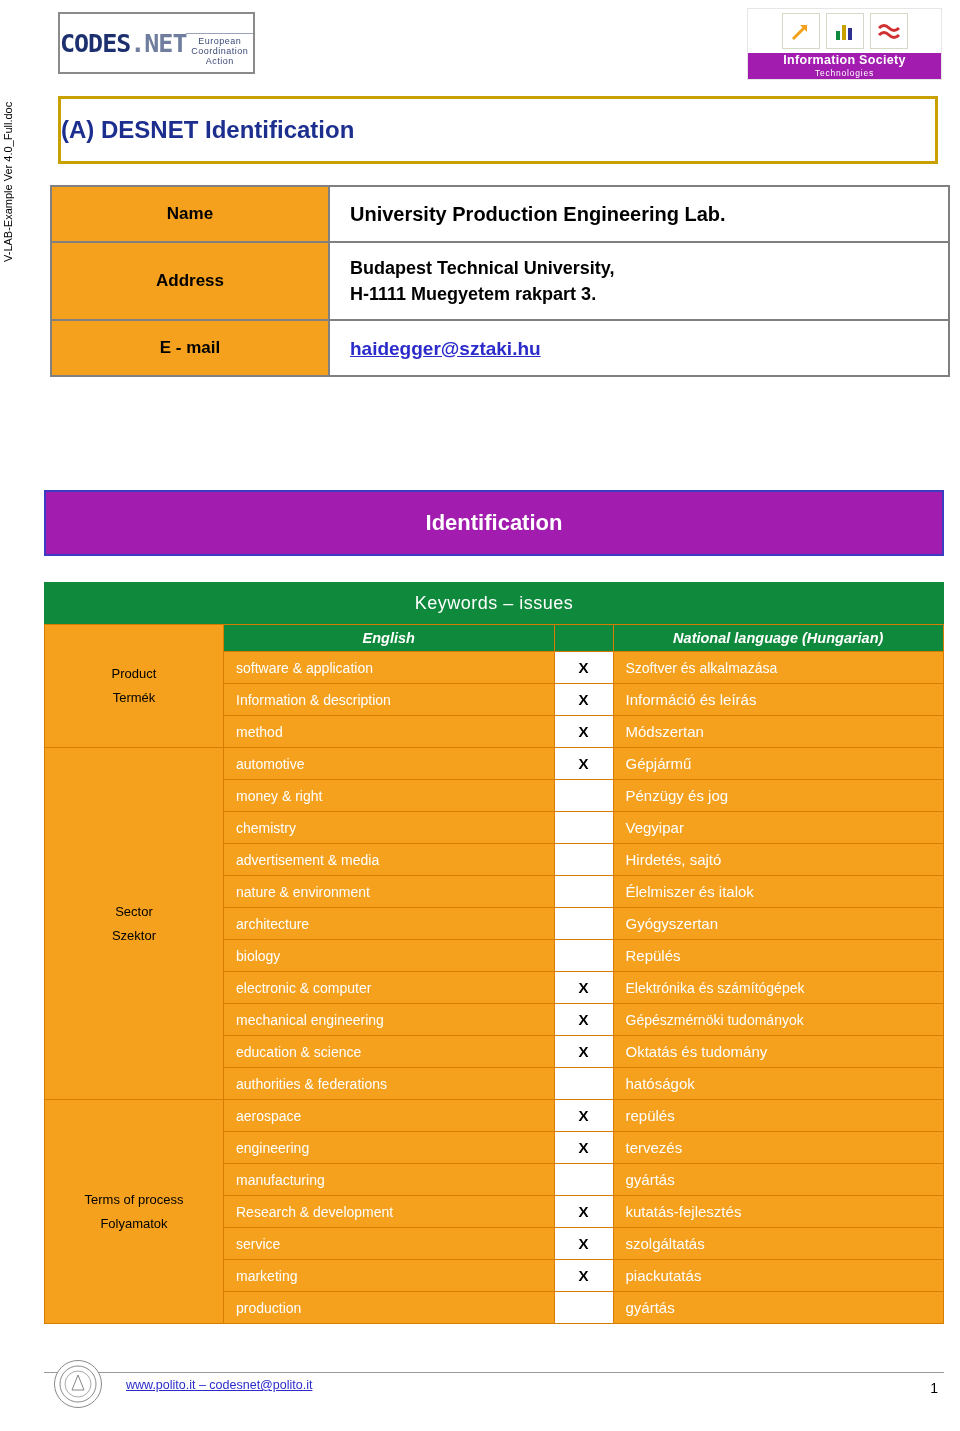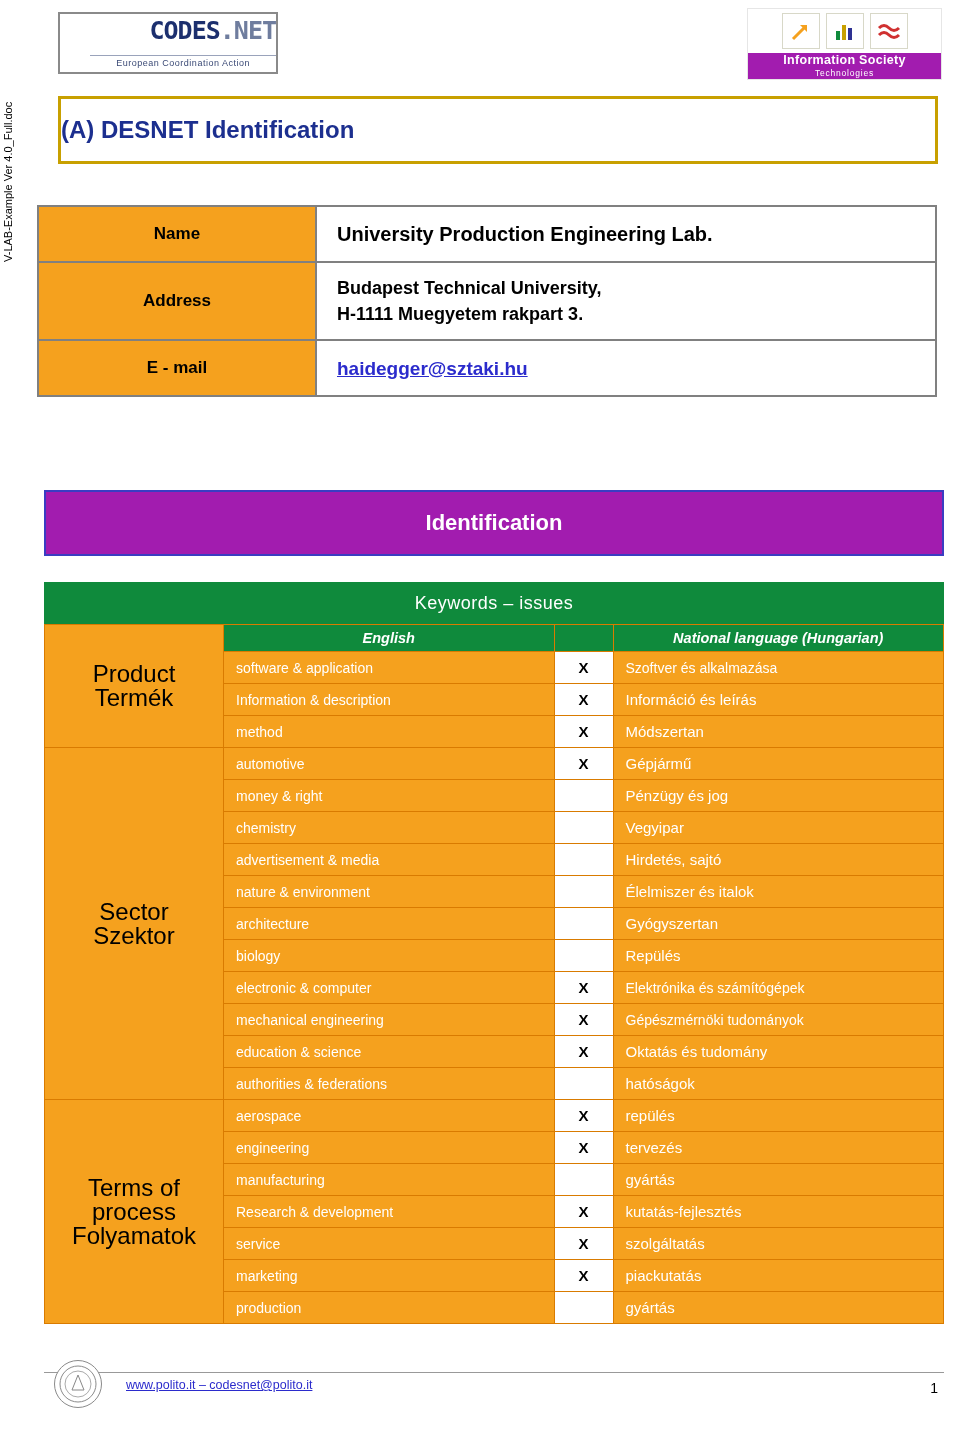--- a/index.html
+++ b/index.html
@@ -45,28 +45,28 @@
     position: absolute;
     left: 0;
     top: 8px;
     width: 924px;
     height: 78px;
   }
   .codesnet-logo {
     position: absolute;
     left: 22px;
     top: 4px;
-    width: 220px;
+    width: 197px;
     height: 62px;
     border: 2px solid #8a8a8a;
     background: #ffffff;
     box-sizing: border-box;
     display: flex;
-    flex-direction: column;
-    align-items: flex-end;
+    flex-direction: row;
+    align-items: center;
     justify-content: center;
   }
   .codesnet-logo .main {
     font-family: "DejaVu Sans Mono", monospace;
     font-size: 25px;
     font-weight: bold;
     color: #1c2f6e;
     letter-spacing: -1px;
     line-height: 1;
   }
@@ -137,26 +137,25 @@
   }
   .title-bar .txt {
     font-size: 24px;
     font-weight: bold;
     color: #1c2f8f;
   }
 
   
   .info-table {
     position: absolute;
-    left: 1px;
+    left: 14px;
     top: 185px;
     width: 900px;
     border-collapse: collapse;
     table-layout: fixed;
-    margin-top: 20px;
   }
   .info-table td {
     border: 2px solid #808080;
     padding: 0;
     vertical-align: middle;
   }
   .info-label {
     width: 276px;
     background: #f5a11e;
     text-align: center;
@@ -238,21 +237,21 @@
   .kw-table td {
     padding: 0;
     border: 1px solid #d97b00;
     vertical-align: middle;
   }
   .cat-cell {
     width: 178px;
     background: #f5a11e;
     text-align: center;
     vertical-align: middle;
-    font-size: 24px;
+    font-size: 13px;
     color: #000;
     line-height: 24px;
     border: 1px solid #d97b00;
   }
   .hdr-en, .hdr-nl {
     background: #0f8a3c;
     color: #ffffff;
     text-align: center;
     font-size: 14.5px;
     font-style: italic;

